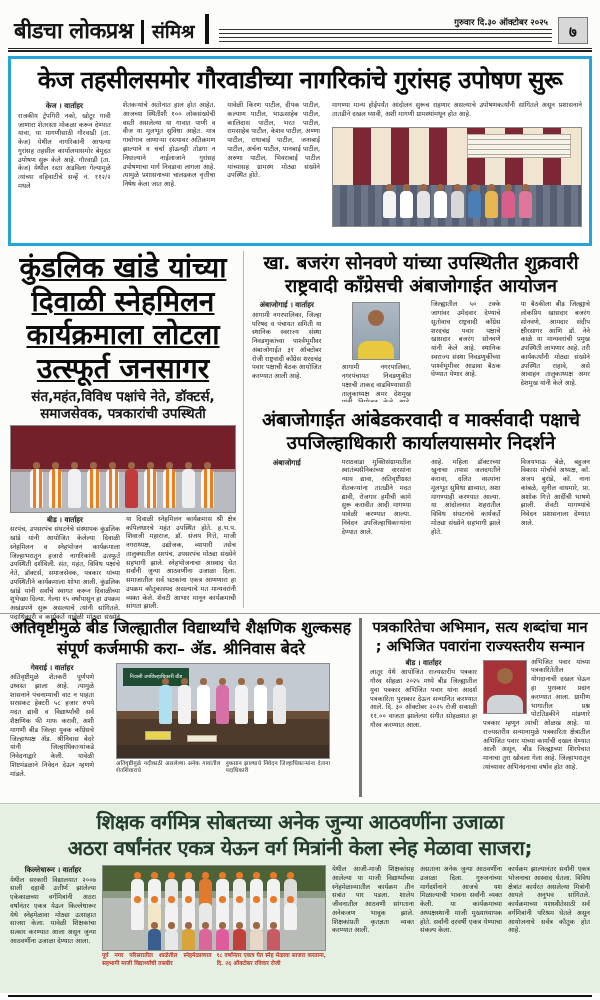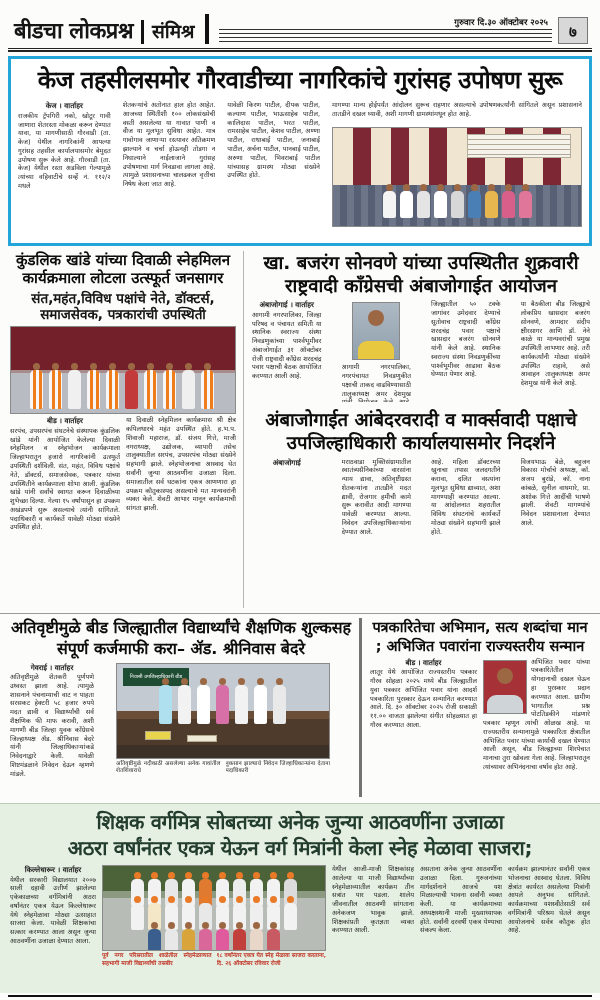--- a/index.html
+++ b/index.html
@@ -69,21 +69,21 @@
   
   .lead-box{ margin:4px 8px 0; border:3px solid #23a5da; background:#fff; padding:3px 7px; height:190px; }
   .lead-box h1{ font-size:24px; line-height:1.3; text-align:center; margin:3px 0 5px; letter-spacing:-.5px; }
   .lead-body{ display:flex; gap:12px; height:126px; }
   .lead-right{ width:250px; display:flex; flex-direction:column; }
   .names-strip{ height:24px; margin-bottom:2px; }
 
   
   .band2{ display:flex; gap:8px; padding:5px 10px 0; height:362px; }
   .band2-left{ width:234px; border-right:1px solid #b5b5b5; padding-right:7px; }
-  .band2-left h2{ font-size:15px; line-height:1.2; text-align:center; }
+  .band2-left h2{ font-size:28px; line-height:1.2; text-align:center;text-decoration:underline; }
   .subhead{ font-size:13.5px; font-weight:bold; text-align:center; line-height:1.2; margin:3px 0 4px; }
   .band2-left .photo{ margin-bottom:2px; }
   .two-col{ display:flex; gap:6px; height:146px; }
   .band2-right{ flex:1; display:flex; flex-direction:column; }
   .band2-right h2{ font-size:18.5px; line-height:1.25; text-align:center; }
   .cols4{ display:flex; gap:20px; margin-top:3px; }
   .ncp-cols{ height:102px; }
   .nid-cols{ height:108px; }
   .nid h2{ margin-top:6px; }
 
@@ -197,21 +197,21 @@
           <div class="col body-text">
             <div class="portrait portrait-yellow"></div>
             <span>आगामी नगरपालिका, नगरपंचायत निवडणुकीत पक्षाची ताकद वाढविण्यासाठी तालुकाध्यक्ष अमर देशमुख यांनी नियोजन केले आहे. त्यामुळे या बैठकीला कार्यकर्त्यांनी मोठ्या संख्येने उपस्थित राहावे, असे आवाहन करण्यात आले आहे.</span>
           </div>
           <p class="col body-text">जिल्ह्यातील ५० टक्के जागांवर उमेदवार देण्याचे सूतोवाच राष्ट्रवादी काँग्रेस शरदचंद्र पवार पक्षाचे खासदार बजरंग सोनवणे यांनी केले आहे. स्थानिक स्वराज्य संस्था निवडणुकींच्या पार्श्वभूमीवर आढावा बैठक घेण्यात येणार आहे.</p>
           <p class="col body-text">या बैठकीला बीड जिल्ह्याचे लोकप्रिय खासदार बजरंग सोनवणे, आमदार संदीप क्षीरसागर आणि डॉ. नेने काळे या मान्यवरांची प्रमुख उपस्थिती लाभणार आहे. तरी कार्यकर्त्यांनी मोठ्या संख्येने उपस्थित राहावे, असे आवाहन तालुकाध्यक्ष अमर देशमुख यांनी केले आहे.</p>
         </div>
       </article>
 
       <article class="nid">
-        <h2>अंबाजोगाईत आंबेदरवरादी व मार्क्सवादी पक्षाचे उपजिल्हाधिकारी कार्यालयासमोर निदर्शने</h2>
+        <h2>अंबाजोगाईत आंबेडकरवादी व मार्क्सवादी पक्षाचे उपजिल्हाधिकारी कार्यालयासमोर निदर्शने</h2>
         <div class="cols4 nid-cols">
           <div class="col body-text">
             <span class="byline">अंबाजोगाई</span>
           </div>
           <p class="col body-text">मराठवाडा मुक्तिसंग्रामातील स्वातंत्र्यसैनिकांच्या वारसांना न्याय द्यावा, अतिवृष्टीग्रस्त शेतकऱ्यांना तातडीने मदत द्यावी, रोजगार हमीची कामे सुरू करावीत आदी मागण्या यावेळी करण्यात आल्या. निवेदन उपजिल्हाधिकाऱ्यांना देण्यात आले.</p>
           <p class="col body-text">आहे. महिला डॉक्टरच्या खुनाचा तपास जलदगतीने करावा, दलित वस्त्यांना मूलभूत सुविधा द्याव्यात, अशा मागण्याही करण्यात आल्या. या आंदोलनात शहरातील विविध संघटनांचे कार्यकर्ते मोठ्या संख्येने सहभागी झाले होते.</p>
           <p class="col body-text">विजयभाऊ बेळे, बहुजन विकास मोर्चाचे अध्यक्ष, कॉ. अजय बुरांडे, कॉ. नाना कांबळे, सुनील वाघमारे, प्रा. अशोक गित्ते आदींची भाषणे झाली. शेवटी मागण्यांचे निवेदन प्रशासनाला देण्यात आले.</p>
         </div>
       </article>
     </div>

